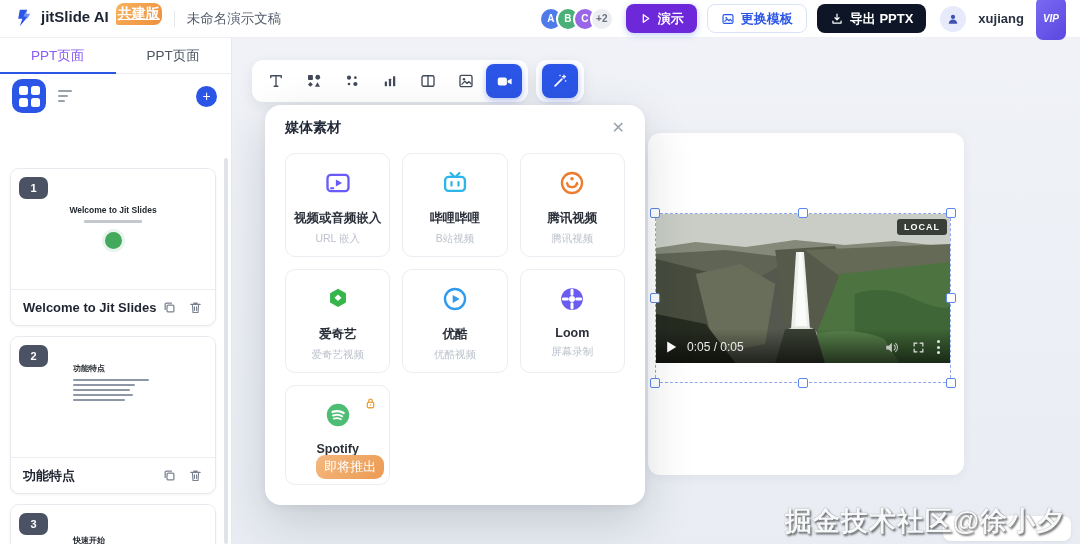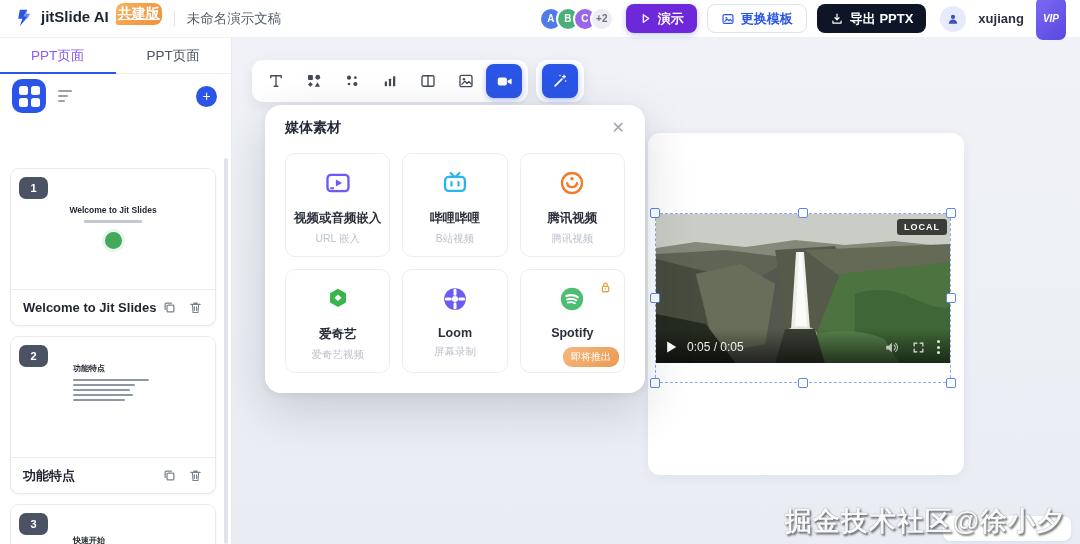--- a/index.html
+++ b/index.html
@@ -111,21 +111,21 @@
            box-shadow:0 18px 50px rgba(15,23,42,.16), 0 2px 8px rgba(15,23,42,.06); z-index:50; padding-bottom:20px; }
   .modal-head { height:46px; display:flex; align-items:center; padding:0 20px; }
   .modal-title { font-size:14px; font-weight:700; color:#222a38; }
   .modal-close { margin-left:auto; color:#9aa3af; font-size:16px; cursor:pointer; line-height:1; }
   .media-grid { padding:2px 20px 0; display:grid; grid-template-columns:repeat(3,1fr); gap:12px; }
   .media-card { position:relative; border:1px solid #ebedf2; border-radius:10px; background:#fff;
                 min-height:100px; text-align:center; padding:15px 6px 10px; cursor:pointer; }
   .mc-name { font-size:12.5px; font-weight:700; color:#2a2f3a; margin-top:9px; }
   .mc-desc { font-size:10.5px; color:#bcc2cc; margin-top:5px; }
   .mc-lock { position:absolute; top:9px; right:10px; }
-  .mc-badge { position:absolute; right:5px; bottom:5px; font-size:10px; color:#fff; padding:3px 8px;
+  .mc-badge { position:absolute; right:5px; bottom:5px; font-size:13px; color:#fff; padding:3px 8px;
               border-radius:9px; background:linear-gradient(135deg,#f4b87f,#ec9a52); }
 
   
   .zoom-pill { position:absolute; right:9px; bottom:3px; width:128px; height:25px; background:#fff;
                border-radius:8px; box-shadow:0 1px 4px rgba(20,30,60,.08); z-index:55; }
   .watermark { position:absolute; right:16px; bottom:5px; z-index:60; font-size:27px; font-weight:700;
                color:#f7f8f9; letter-spacing:1px;
                text-shadow:1.5px 1.5px 2px rgba(35,35,35,.6), 0 0 1px rgba(35,35,35,.55); }
 </style>
 </head>
@@ -429,20 +429,28 @@
 
       <div class="media-card">
         <svg width="28" height="28" viewBox="0 0 24 24">
           <path d="M12 3.2 L18.8 7.1 V14.9 L12 18.8 L5.2 14.9 V7.1 Z" fill="#35b54a"></path>
           <path d="M12 8.2 L15 11 L12 13.8 L9 11 Z" fill="#fff"></path>
         </svg>
         <div class="mc-name">爱奇艺</div>
         <div class="mc-desc">爱奇艺视频</div>
       </div>
 
+      <div class="media-card">
+        <svg width="28" height="28" viewBox="0 0 24 24">
+          <circle cx="12" cy="12" r="8.6" fill="none" stroke="#2f9bef" stroke-width="2"></circle>
+          <path d="M10 8.5 L16 12 L10 15.5 Z" fill="#2f9bef"></path>
+        </svg>
+        <div class="mc-name">优酷</div>
+        <div class="mc-desc">优酷视频</div>
+      </div>
 
       <div class="media-card">
         <svg width="28" height="28" viewBox="0 0 24 24">
           <circle cx="12" cy="12" r="9.3" fill="#6a5cf0"></circle>
           <circle cx="12" cy="12" r="2.6" fill="#fff"></circle>
           <path d="M12 4.6 V8 M19.4 12 H16 M12 19.4 V16 M4.6 12 H8" stroke="#fff" stroke-width="2.6" stroke-linecap="round"></path>
         </svg>
         <div class="mc-name">Loom</div>
         <div class="mc-desc">屏幕录制</div>
       </div>

